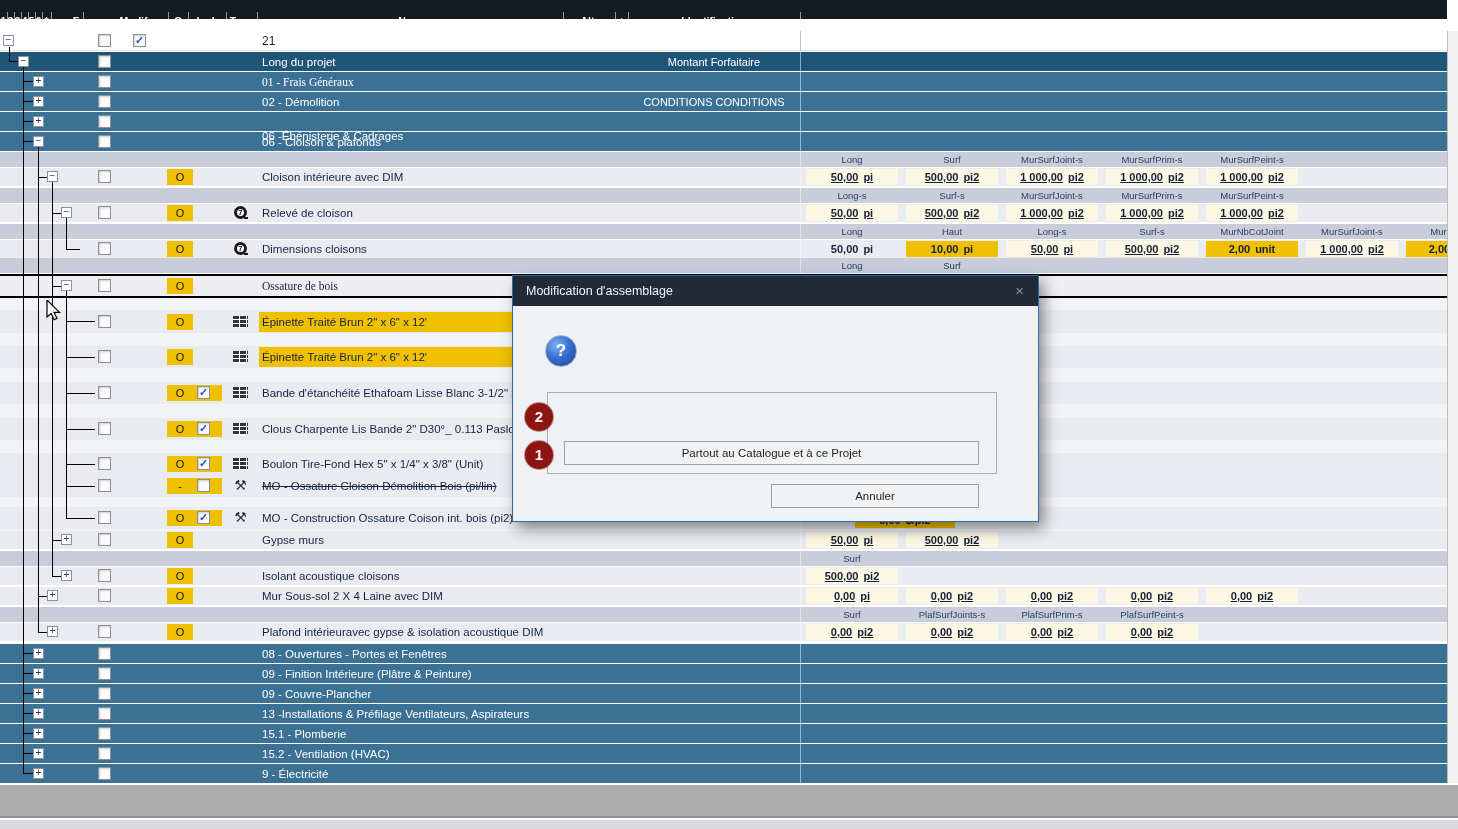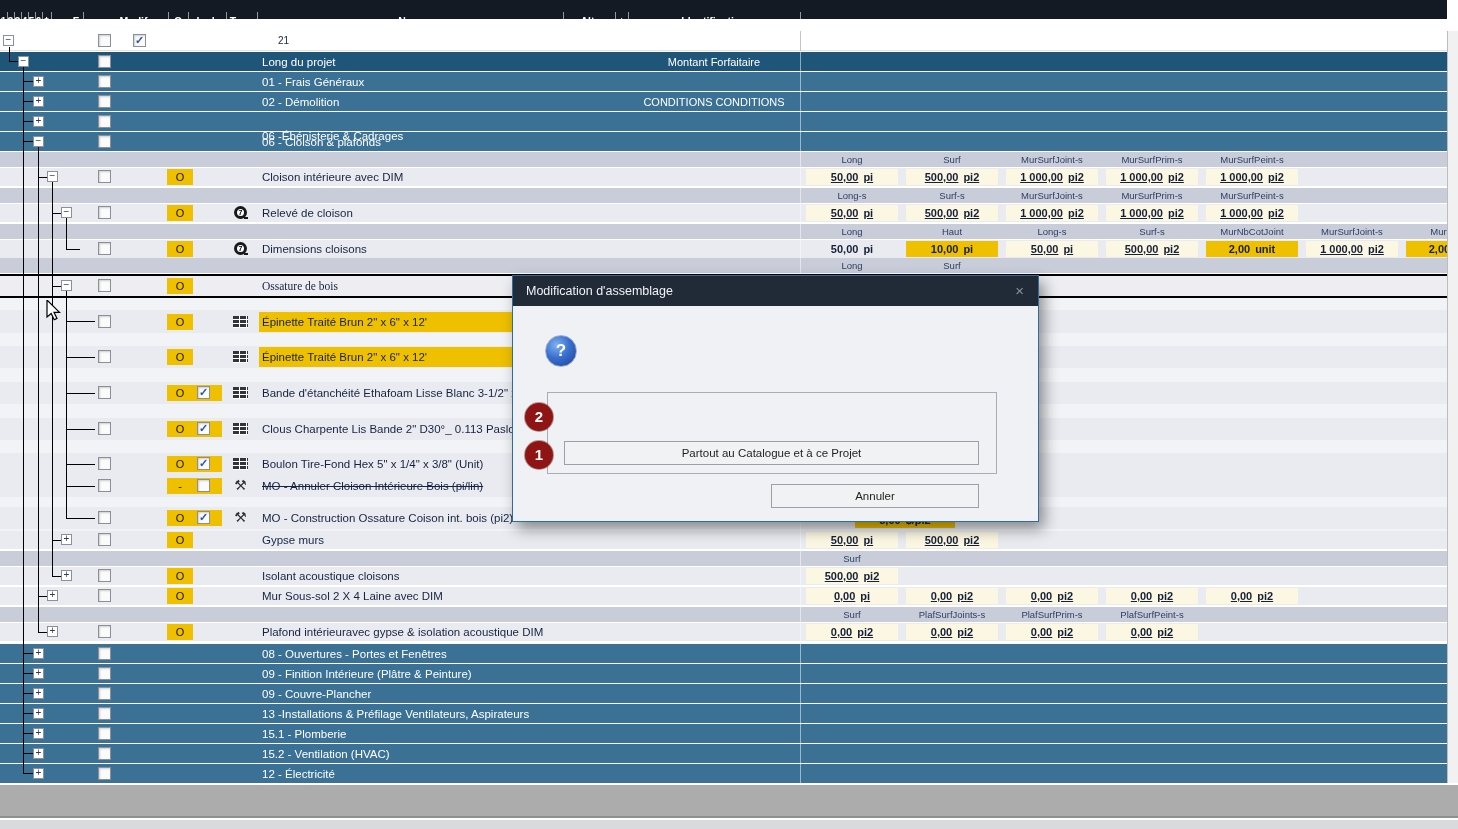--- a/index.html
+++ b/index.html
@@ -65,30 +65,30 @@
       <div style="position: absolute; left: 226px; top: 12px; width: 1px; height: 19px; background: rgba(255, 255, 255, 0.55); z-index: 12;"></div>
       <div style="position: absolute; left: 257px; top: 12px; width: 1px; height: 19px; background: rgba(255, 255, 255, 0.55); z-index: 12;"></div>
       <div style="position: absolute; left: 563px; top: 12px; width: 1px; height: 19px; background: rgba(255, 255, 255, 0.55); z-index: 12;"></div>
       <div style="position: absolute; left: 615px; top: 12px; width: 1px; height: 19px; background: rgba(255, 255, 255, 0.55); z-index: 12;"></div>
       <div style="position: absolute; left: 628px; top: 12px; width: 1px; height: 19px; background: rgba(255, 255, 255, 0.55); z-index: 12;"></div>
       <div style="position: absolute; left: 800px; top: 12px; width: 1px; height: 19px; background: rgba(255, 255, 255, 0.55); z-index: 12;"></div>
       <div style="position: absolute; left: 0px; top: 31px; width: 1447px; height: 20px; background: rgb(255, 255, 255); border-bottom: 1px solid rgb(226, 226, 226); box-sizing: border-box;"></div>
       <div style="position: absolute; left: 3px; top: 35px; width: 11px; height: 11px; background: rgb(255, 255, 255); border: 1px solid rgb(137, 145, 156); box-sizing: border-box; z-index: 3; text-align: center; font-size: 10px; line-height: 8px; color: rgb(42, 61, 96);">−</div>
       <div style="position: absolute; left: 98px; top: 34px; width: 13px; height: 13px; background: rgb(251, 251, 251); border: 1px solid rgb(139, 144, 151); box-shadow: rgba(0, 0, 0, 0.18) 1px 1px 2px inset; box-sizing: border-box; z-index: 3; text-align: center; font-size: 11px; line-height: 11px; font-weight: bold; color: rgb(43, 85, 184);"></div>
       <div style="position: absolute; left: 133px; top: 34px; width: 13px; height: 13px; background: rgb(251, 251, 251); border: 1px solid rgb(139, 144, 151); box-shadow: rgba(0, 0, 0, 0.18) 1px 1px 2px inset; box-sizing: border-box; z-index: 3; text-align: center; font-size: 11px; line-height: 11px; font-weight: bold; color: rgb(43, 85, 184);">✓</div>
-      <div style="position: absolute; left: 262px; top: 33px; height: 16px; line-height: 16px; font-size: 10px; white-space: nowrap; z-index: 3; color: rgb(22, 35, 63); margin-left: 16px;">21</div>
+      <div style="position: absolute; left: 262px; top: 33px; height: 16px; line-height: 16px; font-size: 12px; white-space: nowrap; z-index: 3; color: rgb(22, 35, 63);">21</div>
       <div style="position: absolute; left: 0px; top: 52px; width: 1447px; height: 19px; background: rgb(31, 85, 120);"></div>
       <div style="position: absolute; left: 18px; top: 56px; width: 11px; height: 11px; background: rgb(255, 255, 255); border: 1px solid rgb(137, 145, 156); box-sizing: border-box; z-index: 3; text-align: center; font-size: 10px; line-height: 8px; color: rgb(42, 61, 96);">−</div>
       <div style="position: absolute; left: 98px; top: 55px; width: 13px; height: 13px; background: rgb(251, 251, 251); border: 1px solid rgb(139, 144, 151); box-shadow: rgba(0, 0, 0, 0.18) 1px 1px 2px inset; box-sizing: border-box; z-index: 3; text-align: center; font-size: 11px; line-height: 11px; font-weight: bold; color: rgb(43, 85, 184);"></div>
       <div style="position: absolute; left: 262px; top: 54px; height: 16px; line-height: 16px; font-size: 11.5px; white-space: nowrap; z-index: 3; color: rgb(255, 255, 255);">Long du projet</div>
       <div style="position: absolute; left: 560px; top: 54px; width: 308px; height: 16px; line-height: 16px; text-align: center; font-size: 11px; color: rgb(255, 255, 255); z-index: 3;">Montant Forfaitaire</div>
       <div style="position: absolute; left: 0px; top: 72px; width: 1447px; height: 19px; background: rgb(59, 113, 149);"></div>
       <div style="position: absolute; left: 33px; top: 76px; width: 11px; height: 11px; background: rgb(255, 255, 255); border: 1px solid rgb(137, 145, 156); box-sizing: border-box; z-index: 3; text-align: center; font-size: 10px; line-height: 8px; color: rgb(42, 61, 96);">+</div>
       <div style="position: absolute; left: 98px; top: 75px; width: 13px; height: 13px; background: rgb(251, 251, 251); border: 1px solid rgb(139, 144, 151); box-shadow: rgba(0, 0, 0, 0.18) 1px 1px 2px inset; box-sizing: border-box; z-index: 3; text-align: center; font-size: 11px; line-height: 11px; font-weight: bold; color: rgb(43, 85, 184);"></div>
-      <div style="position: absolute; left: 262px; top: 74px; height: 16px; line-height: 16px; font-size: 11.5px; white-space: nowrap; z-index: 3; color: rgb(255, 255, 255);">01 - Frais Généraux</div>
+      <div style="position: absolute; left: 262px; top: 74px; height: 16px; line-height: 16px; font-size: 11.5px; white-space: nowrap; z-index: 3; color: rgb(255, 255, 255); font-family: Liberation Serif, serif;">01 - Frais Généraux</div>
       <div style="position: absolute; left: 0px; top: 92px; width: 1447px; height: 19px; background: rgb(59, 113, 149);"></div>
       <div style="position: absolute; left: 33px; top: 96px; width: 11px; height: 11px; background: rgb(255, 255, 255); border: 1px solid rgb(137, 145, 156); box-sizing: border-box; z-index: 3; text-align: center; font-size: 10px; line-height: 8px; color: rgb(42, 61, 96);">+</div>
       <div style="position: absolute; left: 98px; top: 95px; width: 13px; height: 13px; background: rgb(251, 251, 251); border: 1px solid rgb(139, 144, 151); box-shadow: rgba(0, 0, 0, 0.18) 1px 1px 2px inset; box-sizing: border-box; z-index: 3; text-align: center; font-size: 11px; line-height: 11px; font-weight: bold; color: rgb(43, 85, 184);"></div>
       <div style="position: absolute; left: 262px; top: 94px; height: 16px; line-height: 16px; font-size: 11.5px; white-space: nowrap; z-index: 3; color: rgb(255, 255, 255);">02 - Démolition</div>
       <div style="position: absolute; left: 560px; top: 94px; width: 308px; height: 16px; line-height: 16px; text-align: center; font-size: 11px; color: rgb(255, 255, 255); z-index: 3;">CONDITIONS CONDITIONS</div>
       <div style="position: absolute; left: 0px; top: 112px; width: 1447px; height: 19px; background: rgb(59, 113, 149);"></div>
       <div style="position: absolute; left: 33px; top: 116px; width: 11px; height: 11px; background: rgb(255, 255, 255); border: 1px solid rgb(137, 145, 156); box-sizing: border-box; z-index: 3; text-align: center; font-size: 10px; line-height: 8px; color: rgb(42, 61, 96);">+</div>
       <div style="position: absolute; left: 98px; top: 115px; width: 13px; height: 13px; background: rgb(251, 251, 251); border: 1px solid rgb(139, 144, 151); box-shadow: rgba(0, 0, 0, 0.18) 1px 1px 2px inset; box-sizing: border-box; z-index: 3; text-align: center; font-size: 11px; line-height: 11px; font-weight: bold; color: rgb(43, 85, 184);"></div>
       <div style="position: absolute; left: 262px; top: 128px; height: 16px; line-height: 16px; font-size: 11.5px; white-space: nowrap; z-index: 3; color: rgb(255, 255, 255);">06  -Ébénisterie &amp; Cadrages</div>
       <div style="position: absolute; left: 0px; top: 132px; width: 1447px; height: 19px; background: rgb(59, 113, 149);"></div>
@@ -256,21 +256,21 @@
       <div style="position: absolute; left: 167px; top: 456px; width: 26px; height: 16px; z-index: 3; text-align: center; font-size: 11px; line-height: 16px; color: rgb(20, 20, 20);">O</div>
       <div style="position: absolute; left: 197px; top: 457px; width: 13px; height: 13px; background: rgb(251, 251, 251); border: 1px solid rgb(139, 144, 151); box-shadow: rgba(0, 0, 0, 0.18) 1px 1px 2px inset; box-sizing: border-box; z-index: 3; text-align: center; font-size: 11px; line-height: 11px; font-weight: bold; color: rgb(43, 85, 184);">✓</div>
       <div style="position: absolute; left: 233px; top: 458px; width: 15px; height: 12px; background: repeating-linear-gradient(transparent 0px, transparent 3px, rgb(255, 255, 255) 3px, rgb(255, 255, 255) 4px), repeating-linear-gradient(90deg, transparent 0px, transparent 6px, rgb(255, 255, 255) 6px, rgb(255, 255, 255) 7px) rgb(48, 53, 60); z-index: 3;"></div>
       <div style="position: absolute; left: 262px; top: 456px; height: 16px; line-height: 16px; font-size: 11.5px; white-space: nowrap; z-index: 3; color: rgb(22, 35, 63);">Boulon Tire-Fond Hex 5" x 1/4" x 3/8" (Unit)</div>
       <div style="position: absolute; left: 0px; top: 475px; width: 1447px; height: 22px; background: rgb(233, 235, 241);"></div>
       <div style="position: absolute; left: 98px; top: 479px; width: 13px; height: 13px; background: rgb(251, 251, 251); border: 1px solid rgb(139, 144, 151); box-shadow: rgba(0, 0, 0, 0.18) 1px 1px 2px inset; box-sizing: border-box; z-index: 3; text-align: center; font-size: 11px; line-height: 11px; font-weight: bold; color: rgb(43, 85, 184);"></div>
       <div style="position: absolute; left: 167px; top: 478px; width: 55px; height: 16px; background: rgb(239, 192, 0); z-index: 2; text-align: center; font-size: 11px; line-height: 16px; color: rgb(20, 20, 20);"></div>
       <div style="position: absolute; left: 167px; top: 478px; width: 26px; height: 16px; z-index: 3; text-align: center; font-size: 11px; line-height: 16px; color: rgb(20, 20, 20);">-</div>
       <div style="position: absolute; left: 197px; top: 479px; width: 13px; height: 13px; background: rgb(251, 251, 251); border: 1px solid rgb(139, 144, 151); box-shadow: rgba(0, 0, 0, 0.18) 1px 1px 2px inset; box-sizing: border-box; z-index: 3; text-align: center; font-size: 11px; line-height: 11px; font-weight: bold; color: rgb(43, 85, 184);"></div>
       <div style="position: absolute; left: 232px; top: 477px; width: 17px; height: 17px; z-index: 3; color: rgb(45, 50, 56); font-size: 14px; line-height: 17px; text-align: center;">⚒</div>
-      <div style="position: absolute; left: 262px; top: 478px; height: 16px; line-height: 16px; font-size: 11.5px; white-space: nowrap; z-index: 3; color: rgb(22, 35, 63); text-decoration: line-through;">MO - Annuler Cloison Intérieure Bois (pi/lin)</div>
+      <div style="position: absolute; left: 262px; top: 478px; height: 16px; line-height: 16px; font-size: 11.5px; white-space: nowrap; z-index: 3; color: rgb(22, 35, 63); text-decoration: line-through;">MO - Ossature Cloison Démolition Bois (pi/lin)</div>
       <div style="position: absolute; left: 0px; top: 497px; width: 1447px; height: 10px; background: rgb(242, 243, 246);"></div>
       <div style="position: absolute; left: 0px; top: 507px; width: 1447px; height: 22px; background: rgb(233, 235, 241);"></div>
       <div style="position: absolute; left: 98px; top: 511px; width: 13px; height: 13px; background: rgb(251, 251, 251); border: 1px solid rgb(139, 144, 151); box-shadow: rgba(0, 0, 0, 0.18) 1px 1px 2px inset; box-sizing: border-box; z-index: 3; text-align: center; font-size: 11px; line-height: 11px; font-weight: bold; color: rgb(43, 85, 184);"></div>
       <div style="position: absolute; left: 167px; top: 510px; width: 55px; height: 16px; background: rgb(239, 192, 0); z-index: 2; text-align: center; font-size: 11px; line-height: 16px; color: rgb(20, 20, 20);"></div>
       <div style="position: absolute; left: 167px; top: 510px; width: 26px; height: 16px; z-index: 3; text-align: center; font-size: 11px; line-height: 16px; color: rgb(20, 20, 20);">O</div>
       <div style="position: absolute; left: 197px; top: 511px; width: 13px; height: 13px; background: rgb(251, 251, 251); border: 1px solid rgb(139, 144, 151); box-shadow: rgba(0, 0, 0, 0.18) 1px 1px 2px inset; box-sizing: border-box; z-index: 3; text-align: center; font-size: 11px; line-height: 11px; font-weight: bold; color: rgb(43, 85, 184);">✓</div>
       <div style="position: absolute; left: 232px; top: 509px; width: 17px; height: 17px; z-index: 3; color: rgb(45, 50, 56); font-size: 14px; line-height: 17px; text-align: center;">⚒</div>
       <div style="position: absolute; left: 262px; top: 510px; height: 16px; line-height: 16px; font-size: 11.5px; white-space: nowrap; z-index: 3; color: rgb(22, 35, 63);">MO - Construction Ossature Coison int. bois  (pi2)</div>
       <div style="position: absolute; left: 855px; top: 511px; width: 100px; height: 17px; background: rgb(239, 192, 0); display: flex; align-items: center; justify-content: center; gap: 5px; font-size: 11px; font-weight: bold; color: rgb(20, 31, 56); z-index: 2;">
         <span>5,00</span>
@@ -376,21 +376,21 @@
       <div style="position: absolute; left: 33px; top: 728px; width: 11px; height: 11px; background: rgb(255, 255, 255); border: 1px solid rgb(137, 145, 156); box-sizing: border-box; z-index: 3; text-align: center; font-size: 10px; line-height: 8px; color: rgb(42, 61, 96);">+</div>
       <div style="position: absolute; left: 98px; top: 727px; width: 13px; height: 13px; background: rgb(251, 251, 251); border: 1px solid rgb(139, 144, 151); box-shadow: rgba(0, 0, 0, 0.18) 1px 1px 2px inset; box-sizing: border-box; z-index: 3; text-align: center; font-size: 11px; line-height: 11px; font-weight: bold; color: rgb(43, 85, 184);"></div>
       <div style="position: absolute; left: 262px; top: 726px; height: 16px; line-height: 16px; font-size: 11.5px; white-space: nowrap; z-index: 3; color: rgb(255, 255, 255);">15.1 - Plomberie</div>
       <div style="position: absolute; left: 0px; top: 744px; width: 1447px; height: 19px; background: rgb(59, 113, 149);"></div>
       <div style="position: absolute; left: 33px; top: 748px; width: 11px; height: 11px; background: rgb(255, 255, 255); border: 1px solid rgb(137, 145, 156); box-sizing: border-box; z-index: 3; text-align: center; font-size: 10px; line-height: 8px; color: rgb(42, 61, 96);">+</div>
       <div style="position: absolute; left: 98px; top: 747px; width: 13px; height: 13px; background: rgb(251, 251, 251); border: 1px solid rgb(139, 144, 151); box-shadow: rgba(0, 0, 0, 0.18) 1px 1px 2px inset; box-sizing: border-box; z-index: 3; text-align: center; font-size: 11px; line-height: 11px; font-weight: bold; color: rgb(43, 85, 184);"></div>
       <div style="position: absolute; left: 262px; top: 746px; height: 16px; line-height: 16px; font-size: 11.5px; white-space: nowrap; z-index: 3; color: rgb(255, 255, 255);">15.2 - Ventilation (HVAC)</div>
       <div style="position: absolute; left: 0px; top: 764px; width: 1447px; height: 19px; background: rgb(59, 113, 149);"></div>
       <div style="position: absolute; left: 33px; top: 768px; width: 11px; height: 11px; background: rgb(255, 255, 255); border: 1px solid rgb(137, 145, 156); box-sizing: border-box; z-index: 3; text-align: center; font-size: 10px; line-height: 8px; color: rgb(42, 61, 96);">+</div>
       <div style="position: absolute; left: 98px; top: 767px; width: 13px; height: 13px; background: rgb(251, 251, 251); border: 1px solid rgb(139, 144, 151); box-shadow: rgba(0, 0, 0, 0.18) 1px 1px 2px inset; box-sizing: border-box; z-index: 3; text-align: center; font-size: 11px; line-height: 11px; font-weight: bold; color: rgb(43, 85, 184);"></div>
-      <div style="position: absolute; left: 262px; top: 766px; height: 16px; line-height: 16px; font-size: 11.5px; white-space: nowrap; z-index: 3; color: rgb(255, 255, 255);">12 - Électricité</div>
+      <div style="position: absolute; left: 262px; top: 766px; height: 16px; line-height: 16px; font-size: 11.5px; white-space: nowrap; z-index: 3; color: rgb(255, 255, 255);">9 - Électricité</div>
       <div style="position: absolute; left: 9px; top: 47px; width: 1px; height: 14px; background: rgb(0, 0, 0); z-index: 2;"></div>
       <div style="position: absolute; left: 23px; top: 66px; width: 1px; height: 707px; background: rgb(0, 0, 0); z-index: 2;"></div>
       <div style="position: absolute; left: 38px; top: 146px; width: 1px; height: 486px; background: rgb(0, 0, 0); z-index: 2;"></div>
       <div style="position: absolute; left: 52px; top: 182px; width: 1px; height: 394px; background: rgb(0, 0, 0); z-index: 2;"></div>
       <div style="position: absolute; left: 66px; top: 218px; width: 1px; height: 31px; background: rgb(0, 0, 0); z-index: 2;"></div>
       <div style="position: absolute; left: 66px; top: 291px; width: 1px; height: 227px; background: rgb(0, 0, 0); z-index: 2;"></div>
       <div style="position: absolute; left: 9px; top: 61px; width: 9px; height: 1px; background: rgb(0, 0, 0); z-index: 2;"></div>
       <div style="position: absolute; left: 23px; top: 81px; width: 10px; height: 1px; background: rgb(0, 0, 0); z-index: 2;"></div>
       <div style="position: absolute; left: 23px; top: 101px; width: 10px; height: 1px; background: rgb(0, 0, 0); z-index: 2;"></div>
       <div style="position: absolute; left: 23px; top: 121px; width: 10px; height: 1px; background: rgb(0, 0, 0); z-index: 2;"></div>

